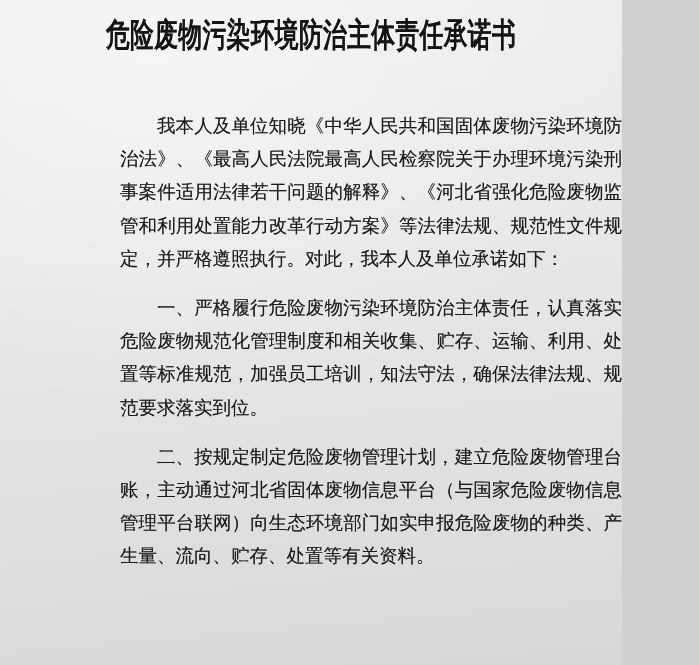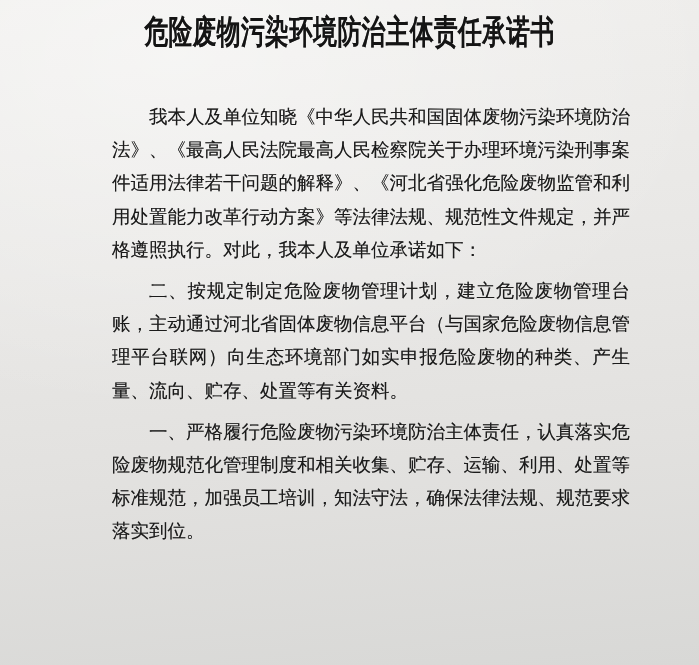--- a/index.html
+++ b/index.html
@@ -2,24 +2,24 @@
 <html style="--page-background-top: #f0efed; --page-background-bottom: #d8d8d6; --title: #141414; --text: #1b1b1b;"><head>
 <meta charset="utf-8">
 <style>
   html, body {
     margin: 0;
     padding: 0;
     background: #d0d0ce;
   }
   .page {
     position: relative;
-    width: 699px;
+    width: 622px;
     height: 665px;
     overflow: hidden;
-    font-family: Liberation Mono, monospace;
+    font-family: Liberation Serif, serif;
     color: var(--text, #1b1b1b);
     background:
       radial-gradient(130% 90% at 25% 8%, rgba(255,255,255,0.45), rgba(255,255,255,0) 60%),
       linear-gradient(175deg, var(--page-background-top, #f0efed) 0%, #e9e8e6 38%, #e2e1df 68%, var(--page-background-bottom, #d8d8d6) 100%);
   }
   .doc-title {
     margin: 15px 0 0 0;
     text-align: center;
     font-size: 33px;
     line-height: 40px;
@@ -37,28 +37,28 @@
     top: 94px;
     width: 534px;
     font-size: 18.5px;
     line-height: 33.2px;
     text-align: justify;
     text-justify: inter-ideograph;
     color: var(--text, #1b1b1b);
     text-shadow: 0 0 0.5px rgba(30,30,30,0.55);
   }
   .doc-body p {
-    margin: 8px;
+    margin: 16px;
     padding: 0;
     text-indent: 2em;
   }
 </style>
 </head>
 <body>
 
 <div class="page">
   <h1 class="doc-title">危险废物污染环境防治主体责任承诺书</h1>
   <div class="doc-body">
     <p>我本人及单位知晓《中华人民共和国固体废物污染环境防治法》、《最高人民法院最高人民检察院关于办理环境污染刑事案件适用法律若干问题的解释》、《河北省强化危险废物监管和利用处置能力改革行动方案》等法律法规、规范性文件规定，并严格遵照执行。对此，我本人及单位承诺如下：</p>
+    <p>一、严格履行危险废物污染环境防治主体责任，认真落实危险废物规范化管理制度和相关收集、贮存、运输、利用、处置等标准规范，加强员工培训，知法守法，确保法律法规、规范要求落实到位。</p>
     <p>二、按规定制定危险废物管理计划，建立危险废物管理台账，主动通过河北省固体废物信息平台（与国家危险废物信息管理平台联网）向生态环境部门如实申报危险废物的种类、产生量、流向、贮存、处置等有关资料。</p>
-    <p>一、严格履行危险废物污染环境防治主体责任，认真落实危险废物规范化管理制度和相关收集、贮存、运输、利用、处置等标准规范，加强员工培训，知法守法，确保法律法规、规范要求落实到位。</p>
   </div>
 </div>
 
 </body></html>

